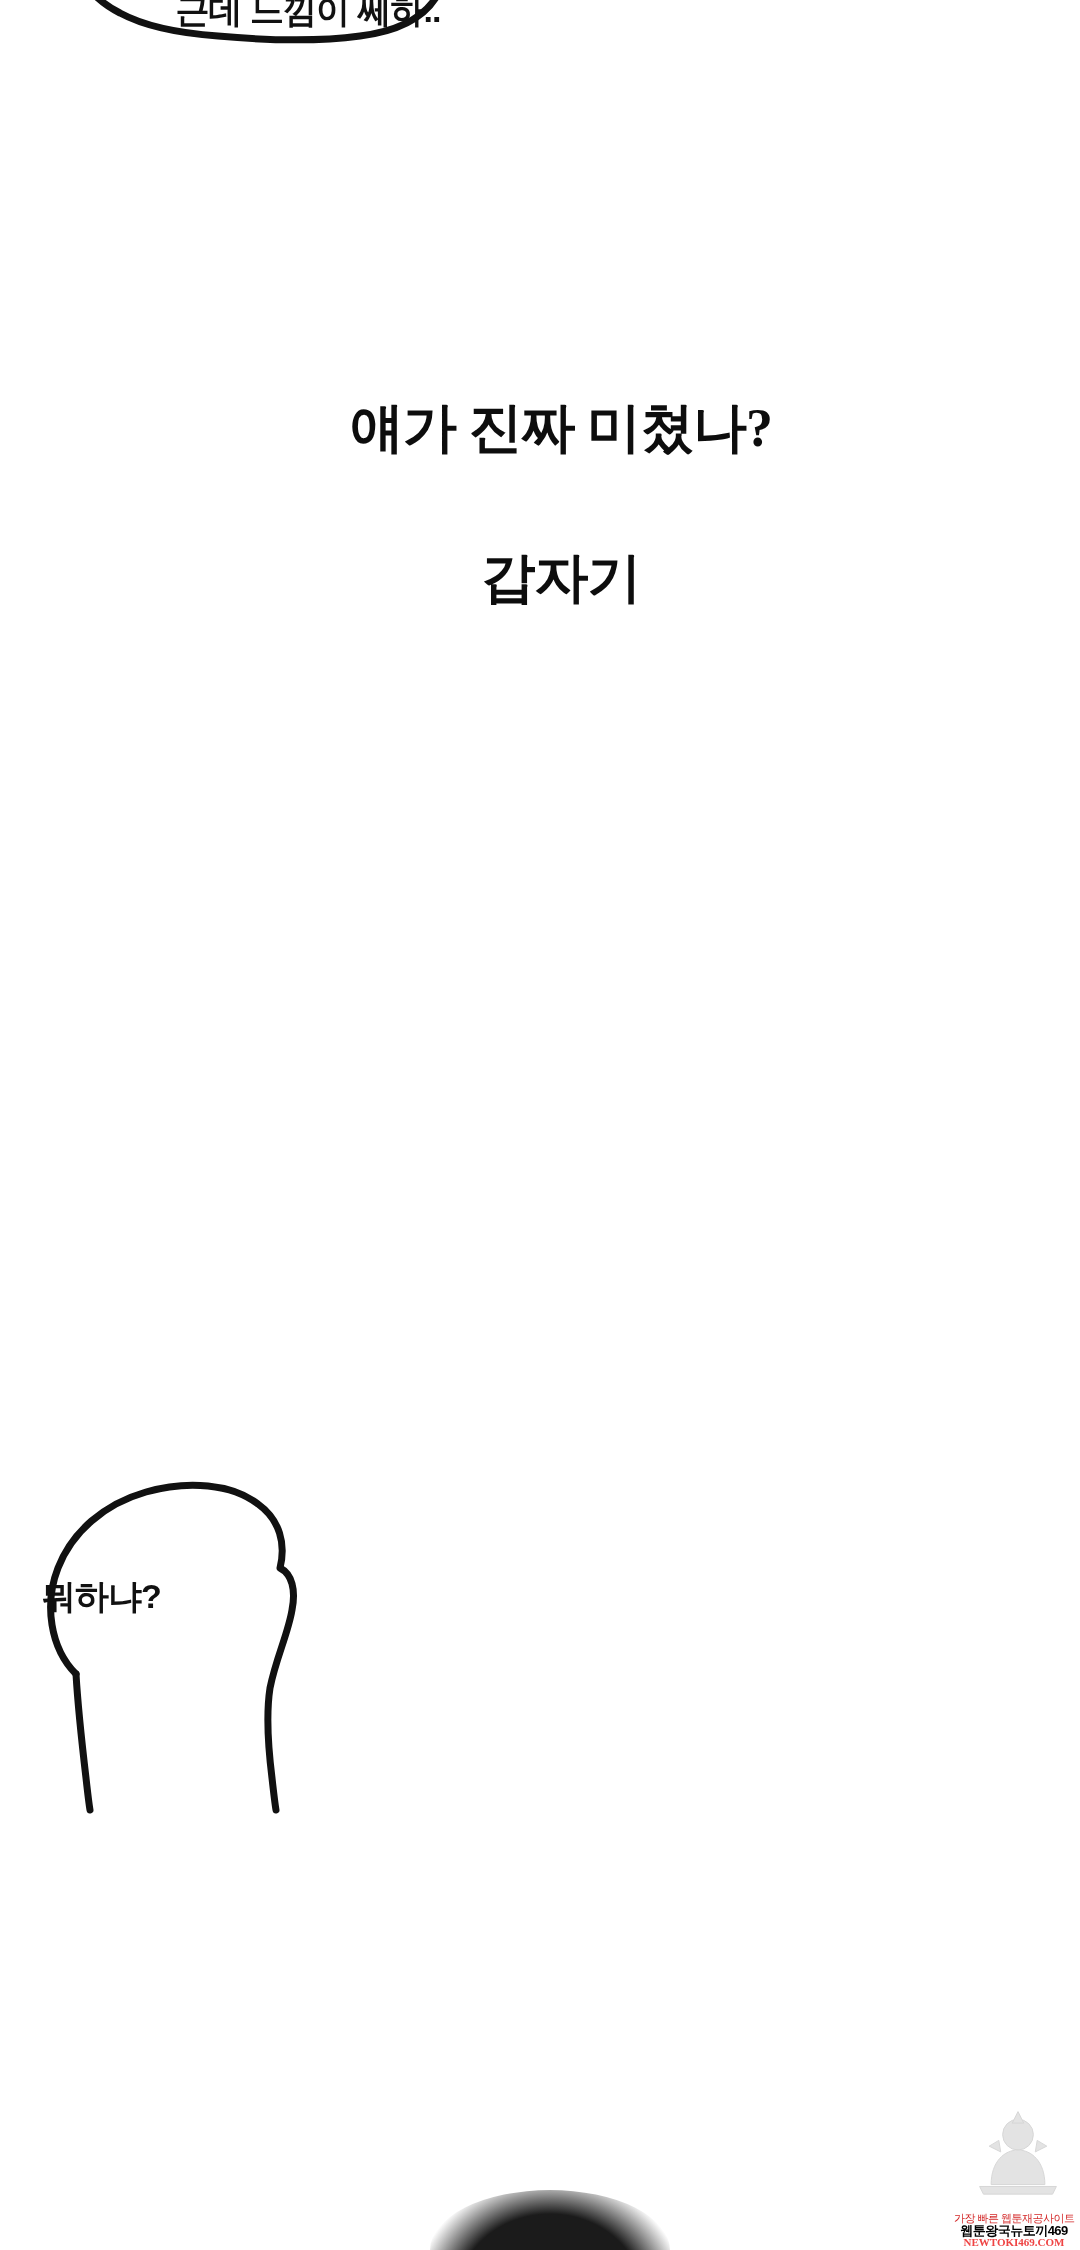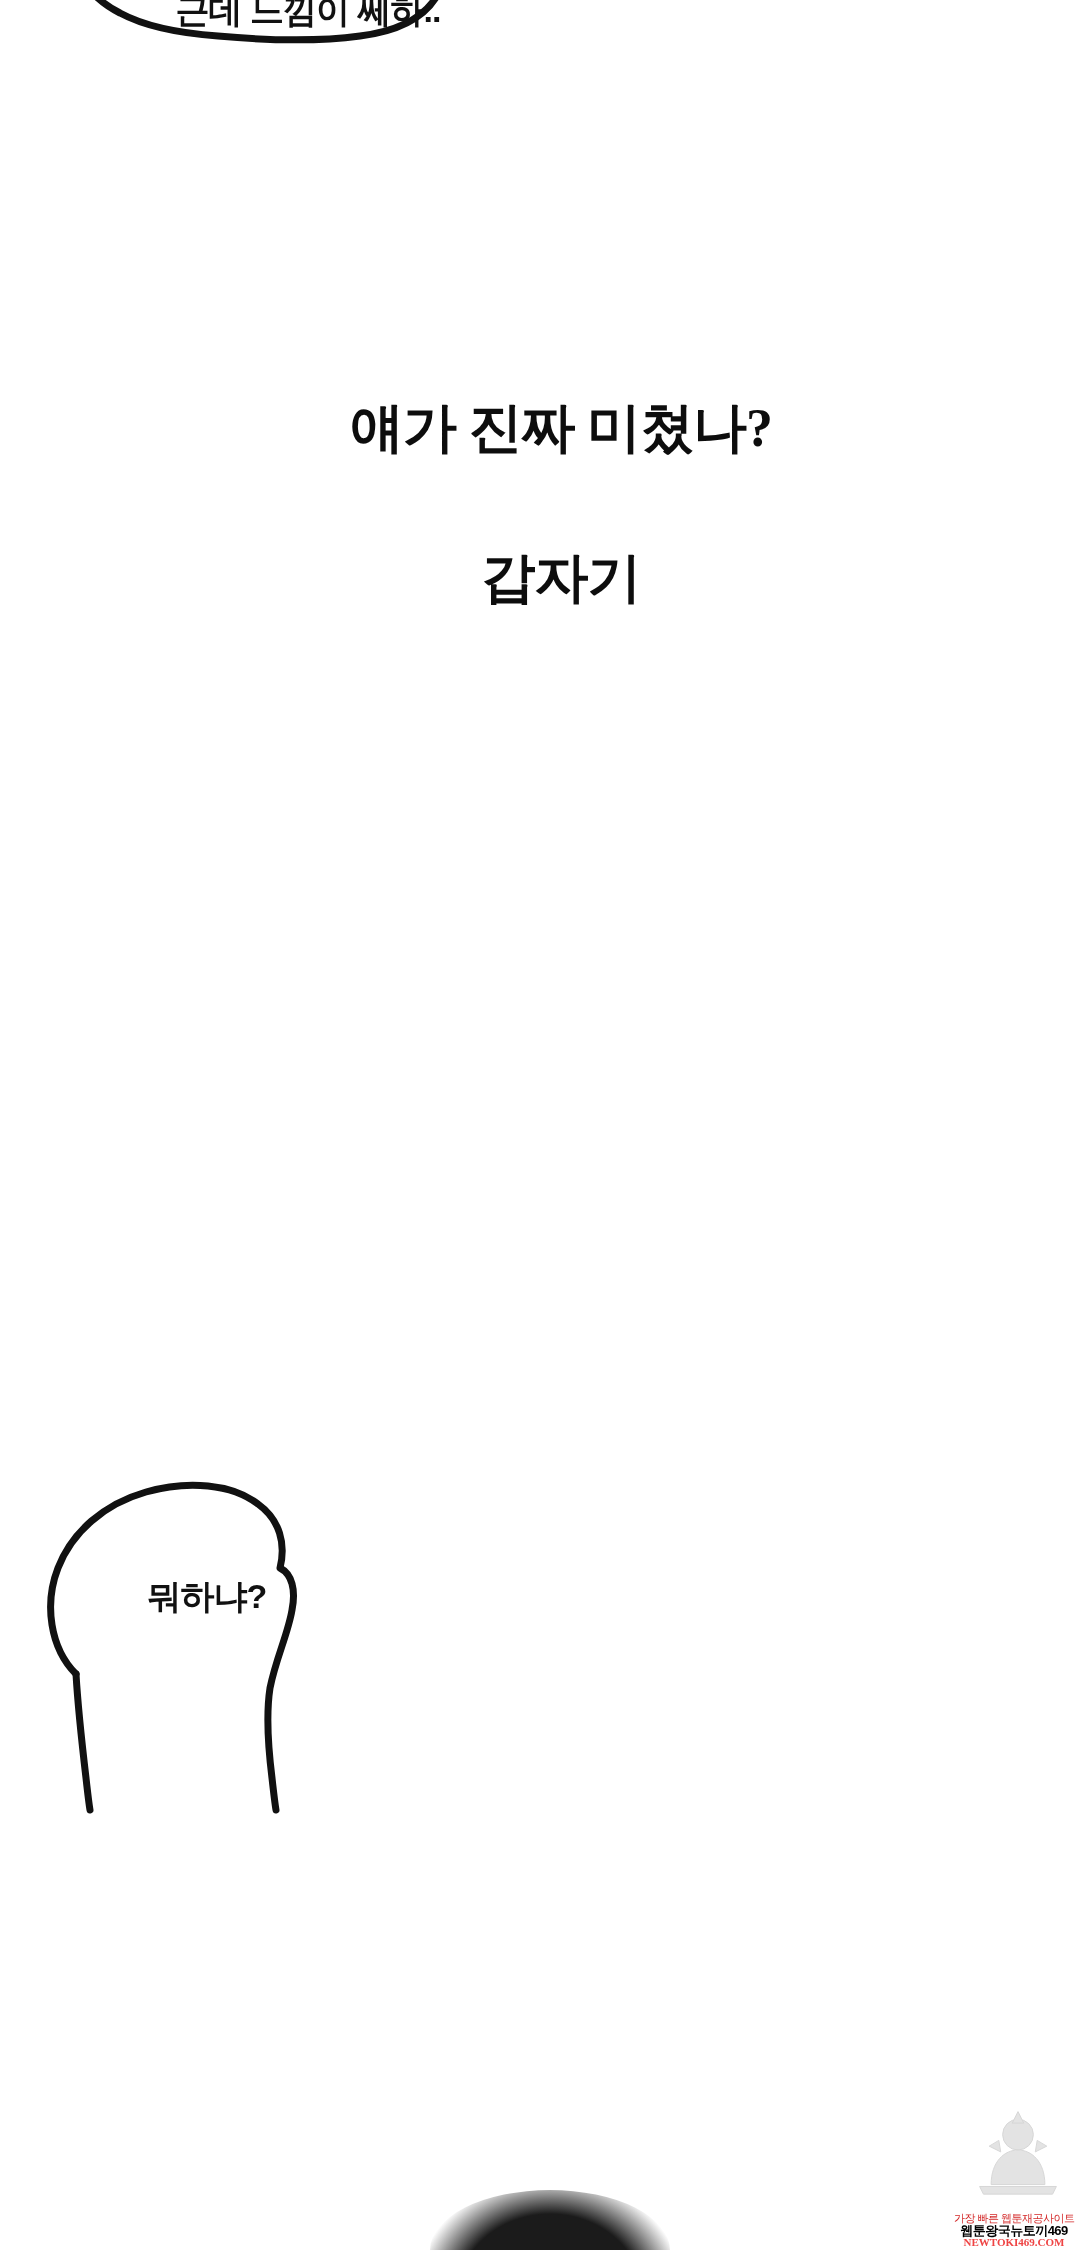--- a/index.html
+++ b/index.html
@@ -79,21 +79,20 @@
     left: 42px;
     top: 1478px;
     width: 350px;
     height: 330px;
   }
   .bubble-bottom-text {
     position: absolute;
     left: 0;
     top: 96px;
     width: 330px;
-    text-align: center;
     font-family: "Liberation Sans", sans-serif;
     font-weight: bold;
     font-size: 34px;
     color: #111111;
     letter-spacing: -1px;
   }
 
   
   .dark-figure {
     position: absolute;

